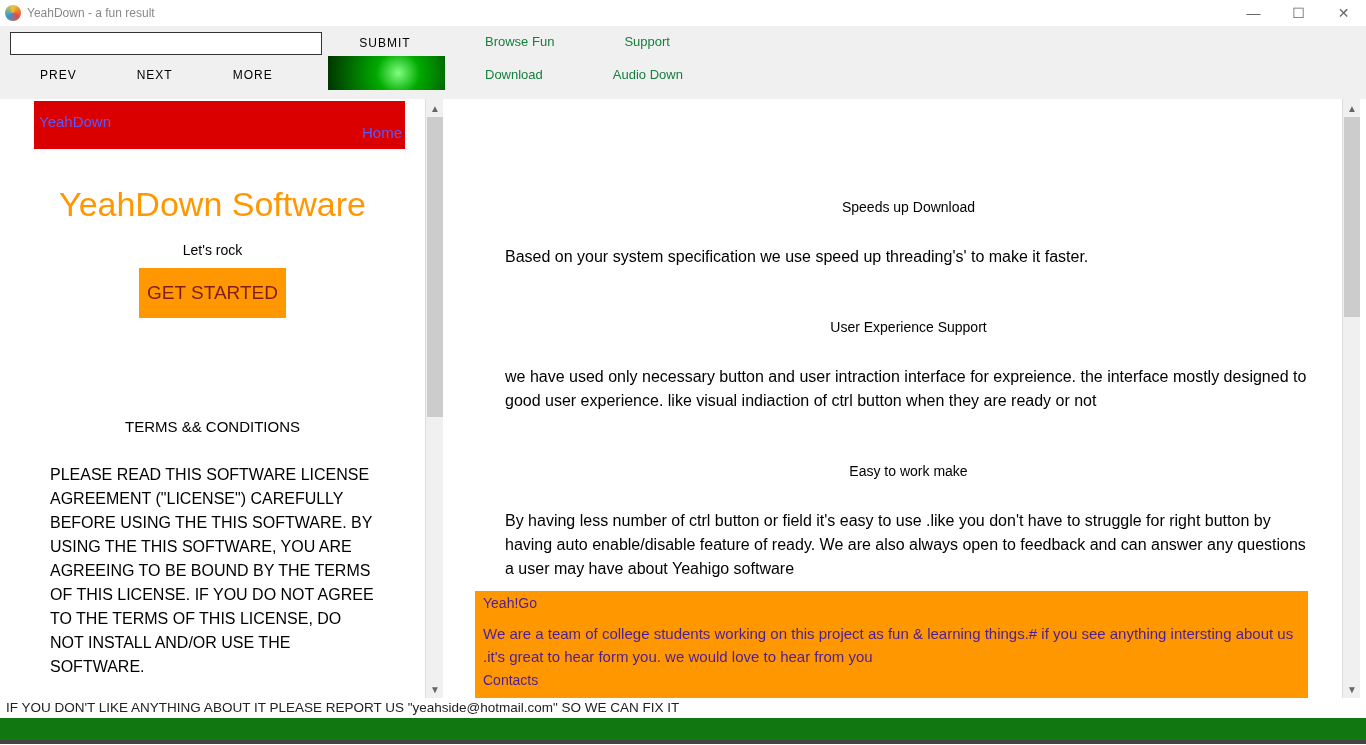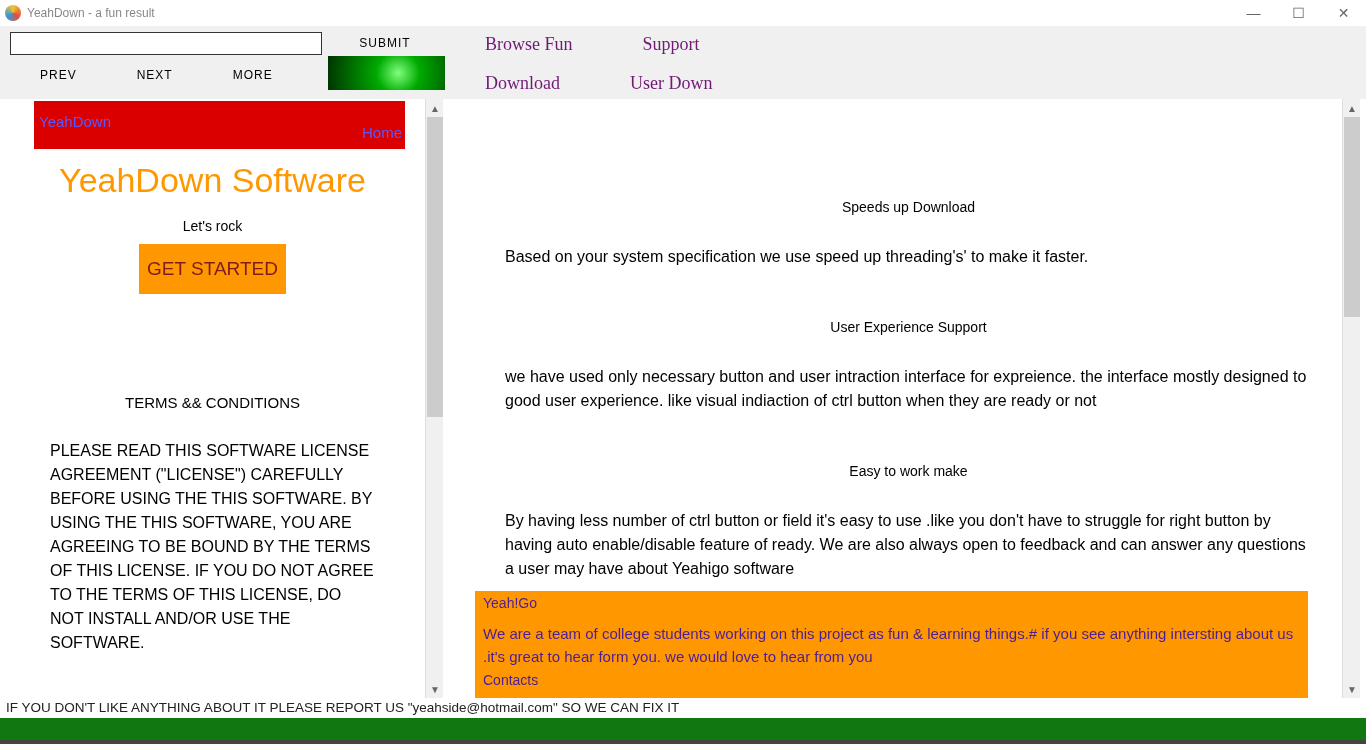--- a/index.html
+++ b/index.html
@@ -17,39 +17,39 @@
 .left-toolbar { width: 445px; display: flex; flex-direction: column; }
 .search-row { display: flex; align-items: center; padding: 5px 0 0 10px; }
 .search-input { width: 312px; height: 23px; border: 1px solid #333; background: #fff; }
 .submit-btn { width: 110px; height: 24px; background: #f0f0f0; border: none; font-size: 12px; letter-spacing: 1px; margin-left: 8px; }
 .nav-row { display: flex; align-items: center; height: 40px; padding-left: 10px; }
 .nav-btn { font-size: 12px; letter-spacing: 1px; padding: 0 30px; }
 .green-box { width: 117px; height: 34px; background: radial-gradient(circle at 60% 50%, #7fff7f 0%, #00aa00 30%, #003300 100%); margin-left: auto; margin-right: 0; margin-top: -4px; }
 
 .right-toolbar { flex: 1; padding: 8px 0 0 40px; }
 .menu-row { display: flex; gap: 70px; margin-bottom: 18px; }
-.menu-item { font-size: 18px; color: #701a75; font-family: Liberation Serif, serif; }
+.menu-item { font-size: 13px; color: #15803d; }
 
 
 .main-area { display: flex; height: 599px; }
 
 
 .left-panel { width: 445px; background: #fff; position: relative; display: flex; }
 .left-content { width: 425px; overflow-y: hidden; padding: 0 10px; }
 .left-scrollbar { width: 18px; background: #f0f0f0; position: relative; border-left: 1px solid #ddd; }
 .scroll-arrow-up, .scroll-arrow-down { width: 18px; height: 18px; display: flex; align-items: center; justify-content: center; color: #666; font-size: 10px; position: absolute; }
 .scroll-arrow-up { top: 0; }
 .scroll-arrow-down { bottom: 0; }
 .scroll-thumb { position: absolute; top: 18px; width: 16px; left: 1px; height: 300px; background: #ccc; }
 
 .red-header { background: #da0000; height: 48px; margin: 2px 10px 0 24px; position: relative; }
 .brand-link { color: #5858ff; font-size: 15px; position: absolute; left: 5px; top: 12px; }
 .home-link { color: #5858ff; font-size: 15px; position: absolute; right: 3px; bottom: 8px; }
 
-.hero { text-align: center; padding: 12px 0 20px; }
+.hero { text-align: center; padding: 36px 0 20px; }
 .hero-title { color: #ff9800; font-size: 34px; font-weight: normal; margin-bottom: 18px; }
 .hero-sub { font-size: 14px; margin-bottom: 10px; }
 .get-started { background: #ff9800; color: #7f1d1d; border: none; padding: 14px 8px; font-size: 19px; }
 
 .terms-section { padding: 80px 40px 0; }
 .terms-title { font-size: 15px; text-align: center; margin-bottom: 28px; }
 .terms-body { font-size: 16px; line-height: 1.5; }
 
 
 .right-panel { flex: 1; background: #fff; position: relative; display: flex; }
@@ -98,21 +98,21 @@
       <div class="green-box"></div>
     </div>
   </div>
   <div class="right-toolbar">
     <div class="menu-row">
       <span class="menu-item">Browse Fun</span>
       <span class="menu-item">Support</span>
     </div>
     <div class="menu-row">
       <span class="menu-item">Download</span>
-      <span class="menu-item">User Down</span>
+      <span class="menu-item">Audio Down</span>
     </div>
   </div>
 </div>
 
 <div class="main-area">
 
   <div class="left-panel">
     <div class="left-content">
       <div class="red-header">
         <span class="brand-link">YeahDown</span>

